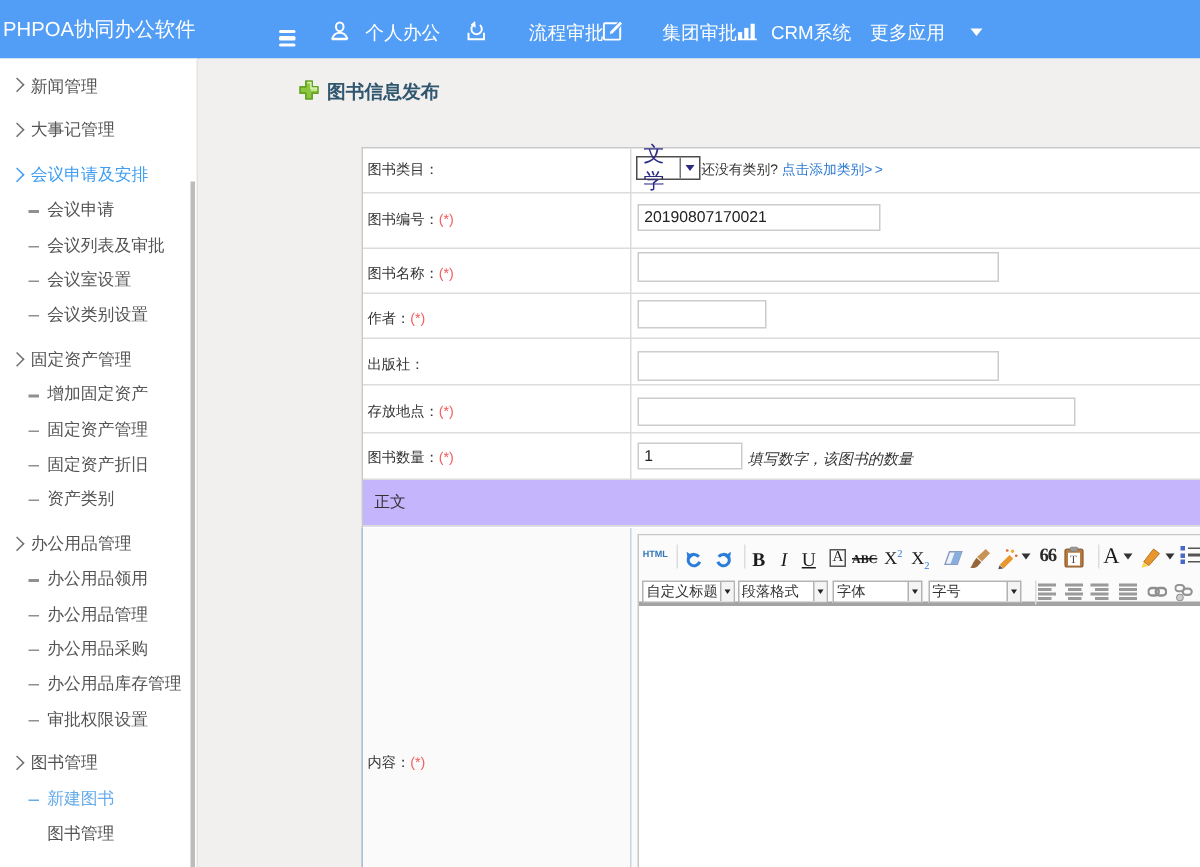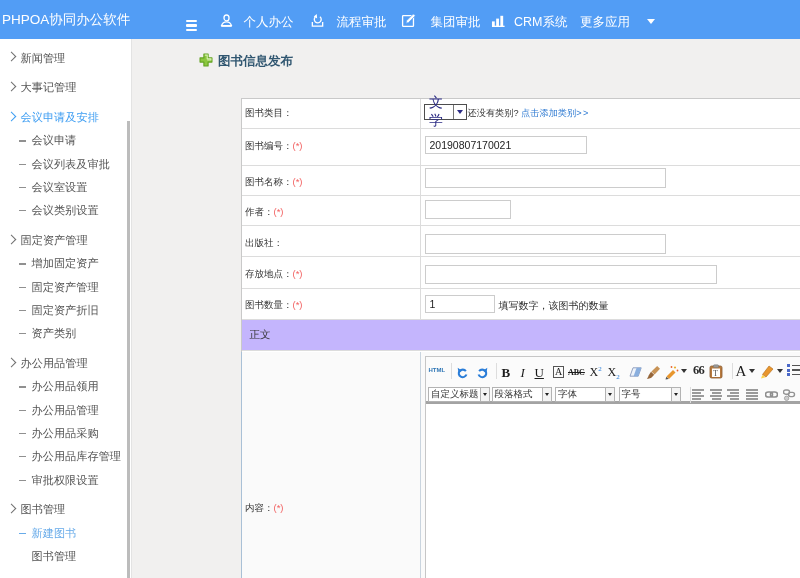--- a/index.html
+++ b/index.html
@@ -38,21 +38,21 @@
 
 #ftable { left:71.5px; top:59px; width:587px; height:493.5px; background:#fff;
   border:1px solid #c9c9c9; border-bottom:none;margin-left:36px; }
 .frow { position:absolute; left:0; width:585px; border-bottom:1px solid #dcdcdc; }
 .lbl { position:absolute; left:3.5px; font-size:9.5px; color:#333; }
 .lbl em { font-style:normal; color:#f25f5f; }
 .vline { position:absolute; left:178px; top:0; height:221px; width:1px; background:#dcdcdc; }
 .vline2 { position:absolute; left:178px; top:252.5px; height:241px; width:1px; background:#c9d4de; }
 .ipt { position:absolute; left:183px; background:#fff; border:1px solid #ccc; font-size:10.5px; color:#222;
   padding-left:4px; display:flex; align-items:center;}
-.note { position:absolute; font-size:10px; color:#333; }
+.note { position:absolute; font-size:10px; color:#333;font-style:italic; }
 #zwrow { background:#c4b5fd; }
 #zwrow .zwtxt { position:absolute; left:8px; top:0; height:100%; display:flex; align-items:center;
   font-size:10.5px; color:#333; }
 
 
 #crow { position:absolute; left:0; top:252.5px; width:585px; height:241px; background:#fafafa; }
 #crow .bluebrd { position:absolute; left:-1px; top:0; width:1px; height:241px; background:#a9c0d6; }
 
 
 #editor { position:absolute; left:183px; top:4px; width:403px; height:236px; background:#fff;
@@ -95,29 +95,29 @@
         <path d="M2.6 13.9 H13.4" stroke-width="1.6"></path>
       </svg>
     <span style="margin-left:6px">个人办公</span>
   </div>
   <div class="tmenu abs" style="left:310px;">
     <svg width="15" height="15" viewBox="0 0 16 16" style="vertical-align:-2px" fill="none" stroke="#fff" stroke-width="1.4">
       <path d="M2.5 9.5 V14 H13.5 V9.5"></path>
         <path d="M5.6 4.2 A3.7 3.7 0 1 0 10.6 3.9"></path>
         <path d="M7.2 1 L4 3.8 L7.6 5.8 Z" fill="#fff" stroke="none"></path>
       </svg>
-    <span style="margin-left:8px">流程审批</span>
+    <span style="margin-left:24px">流程审批</span>
   </div>
   <div class="tmenu abs" style="left:401px;">
     <svg width="15" height="15" viewBox="0 0 16 16" style="vertical-align:-2px" fill="none" stroke="#fff" stroke-width="1.4">
       <rect x="1.7" y="2.7" width="11.6" height="11.6" rx="0.8"></rect>
         <path d="M6 8.2 L13.2 1 L15.2 3 L8 10.2 L5.4 10.8 Z" fill="#fff" stroke="none"></path>
         <path d="M6 8.2 L13.2 1 L15.2 3 L8 10.2 L5.4 10.8 Z" fill="#fff" stroke="#529df5" stroke-width="0.8"></path>
       </svg>
-    <span style="margin-left:11px">集团审批</span>
+    <span style="margin-left:22px">集团审批</span>
   </div>
   <div class="tmenu abs" style="left:490.5px;">
     <svg width="15" height="14" viewBox="0 0 16 15" style="vertical-align:-1px" fill="#fff">
       <rect x="1" y="9" width="3" height="5"></rect>
         <rect x="5.5" y="6" width="3" height="8"></rect>
         <rect x="10" y="3" width="3" height="11"></rect>
         <rect x="1" y="13.6" width="13.5" height="1.4"></rect>
       </svg>
     <span style="margin-left:5px">CRM系统</span>
   </div>

